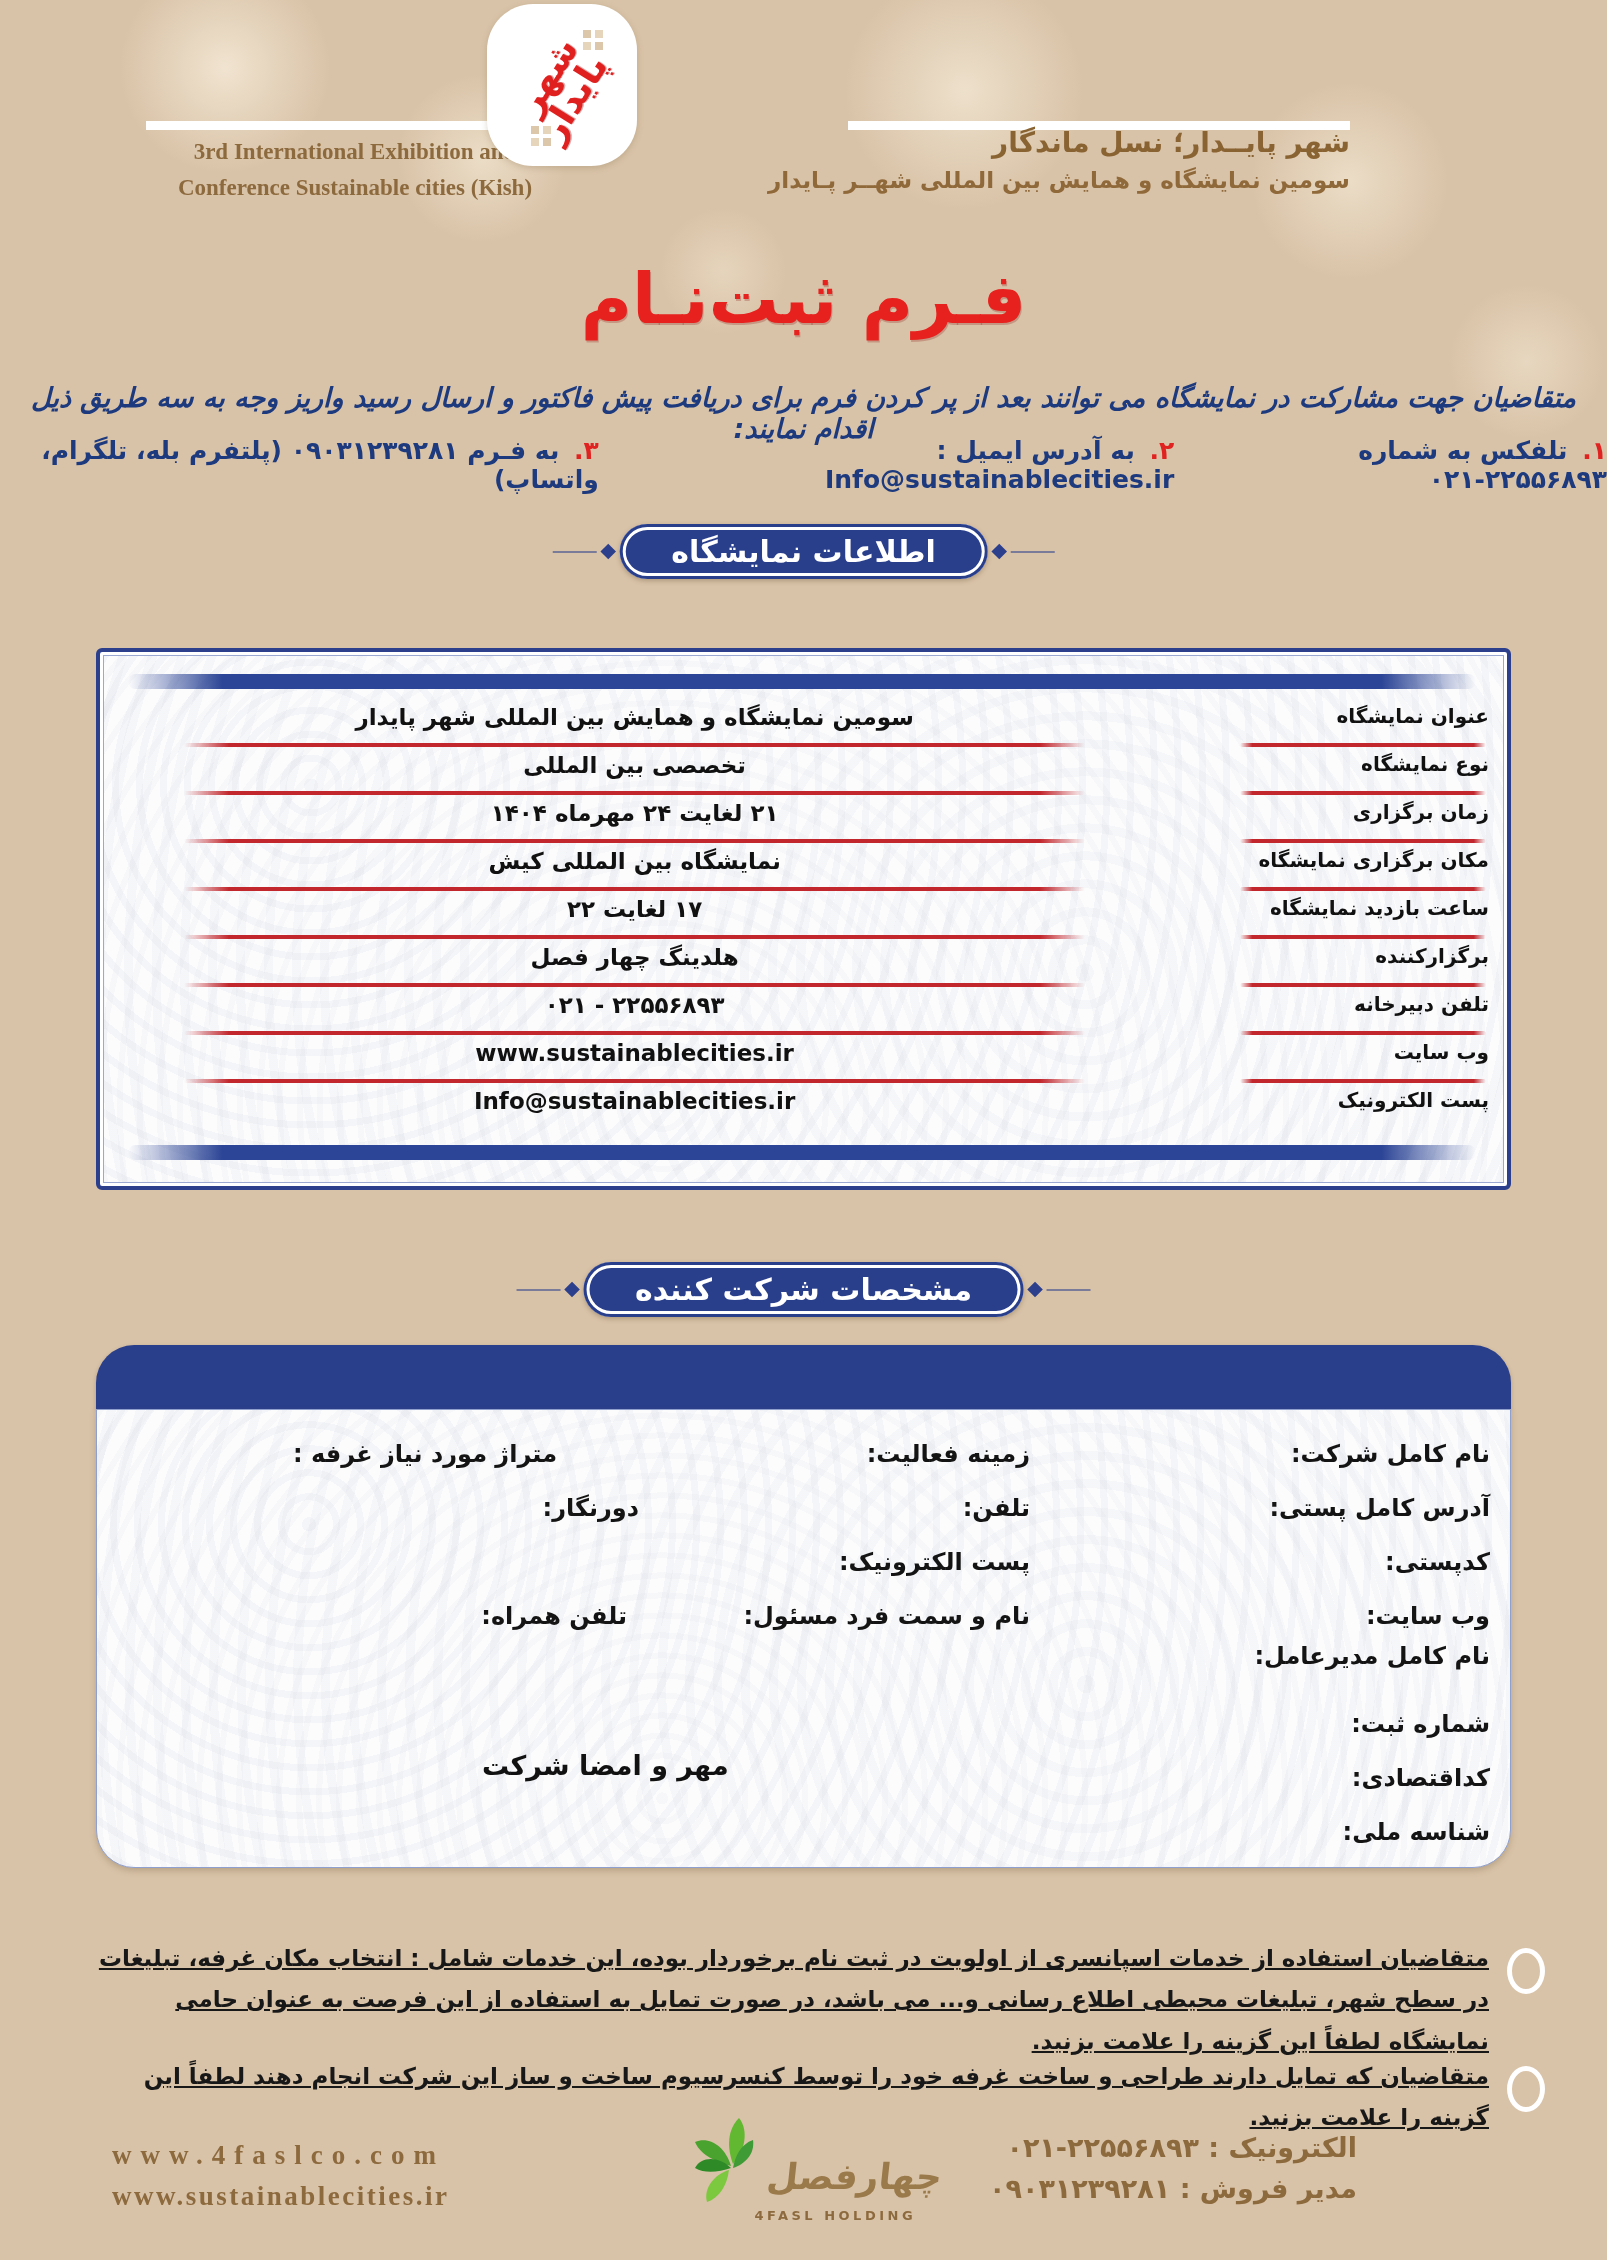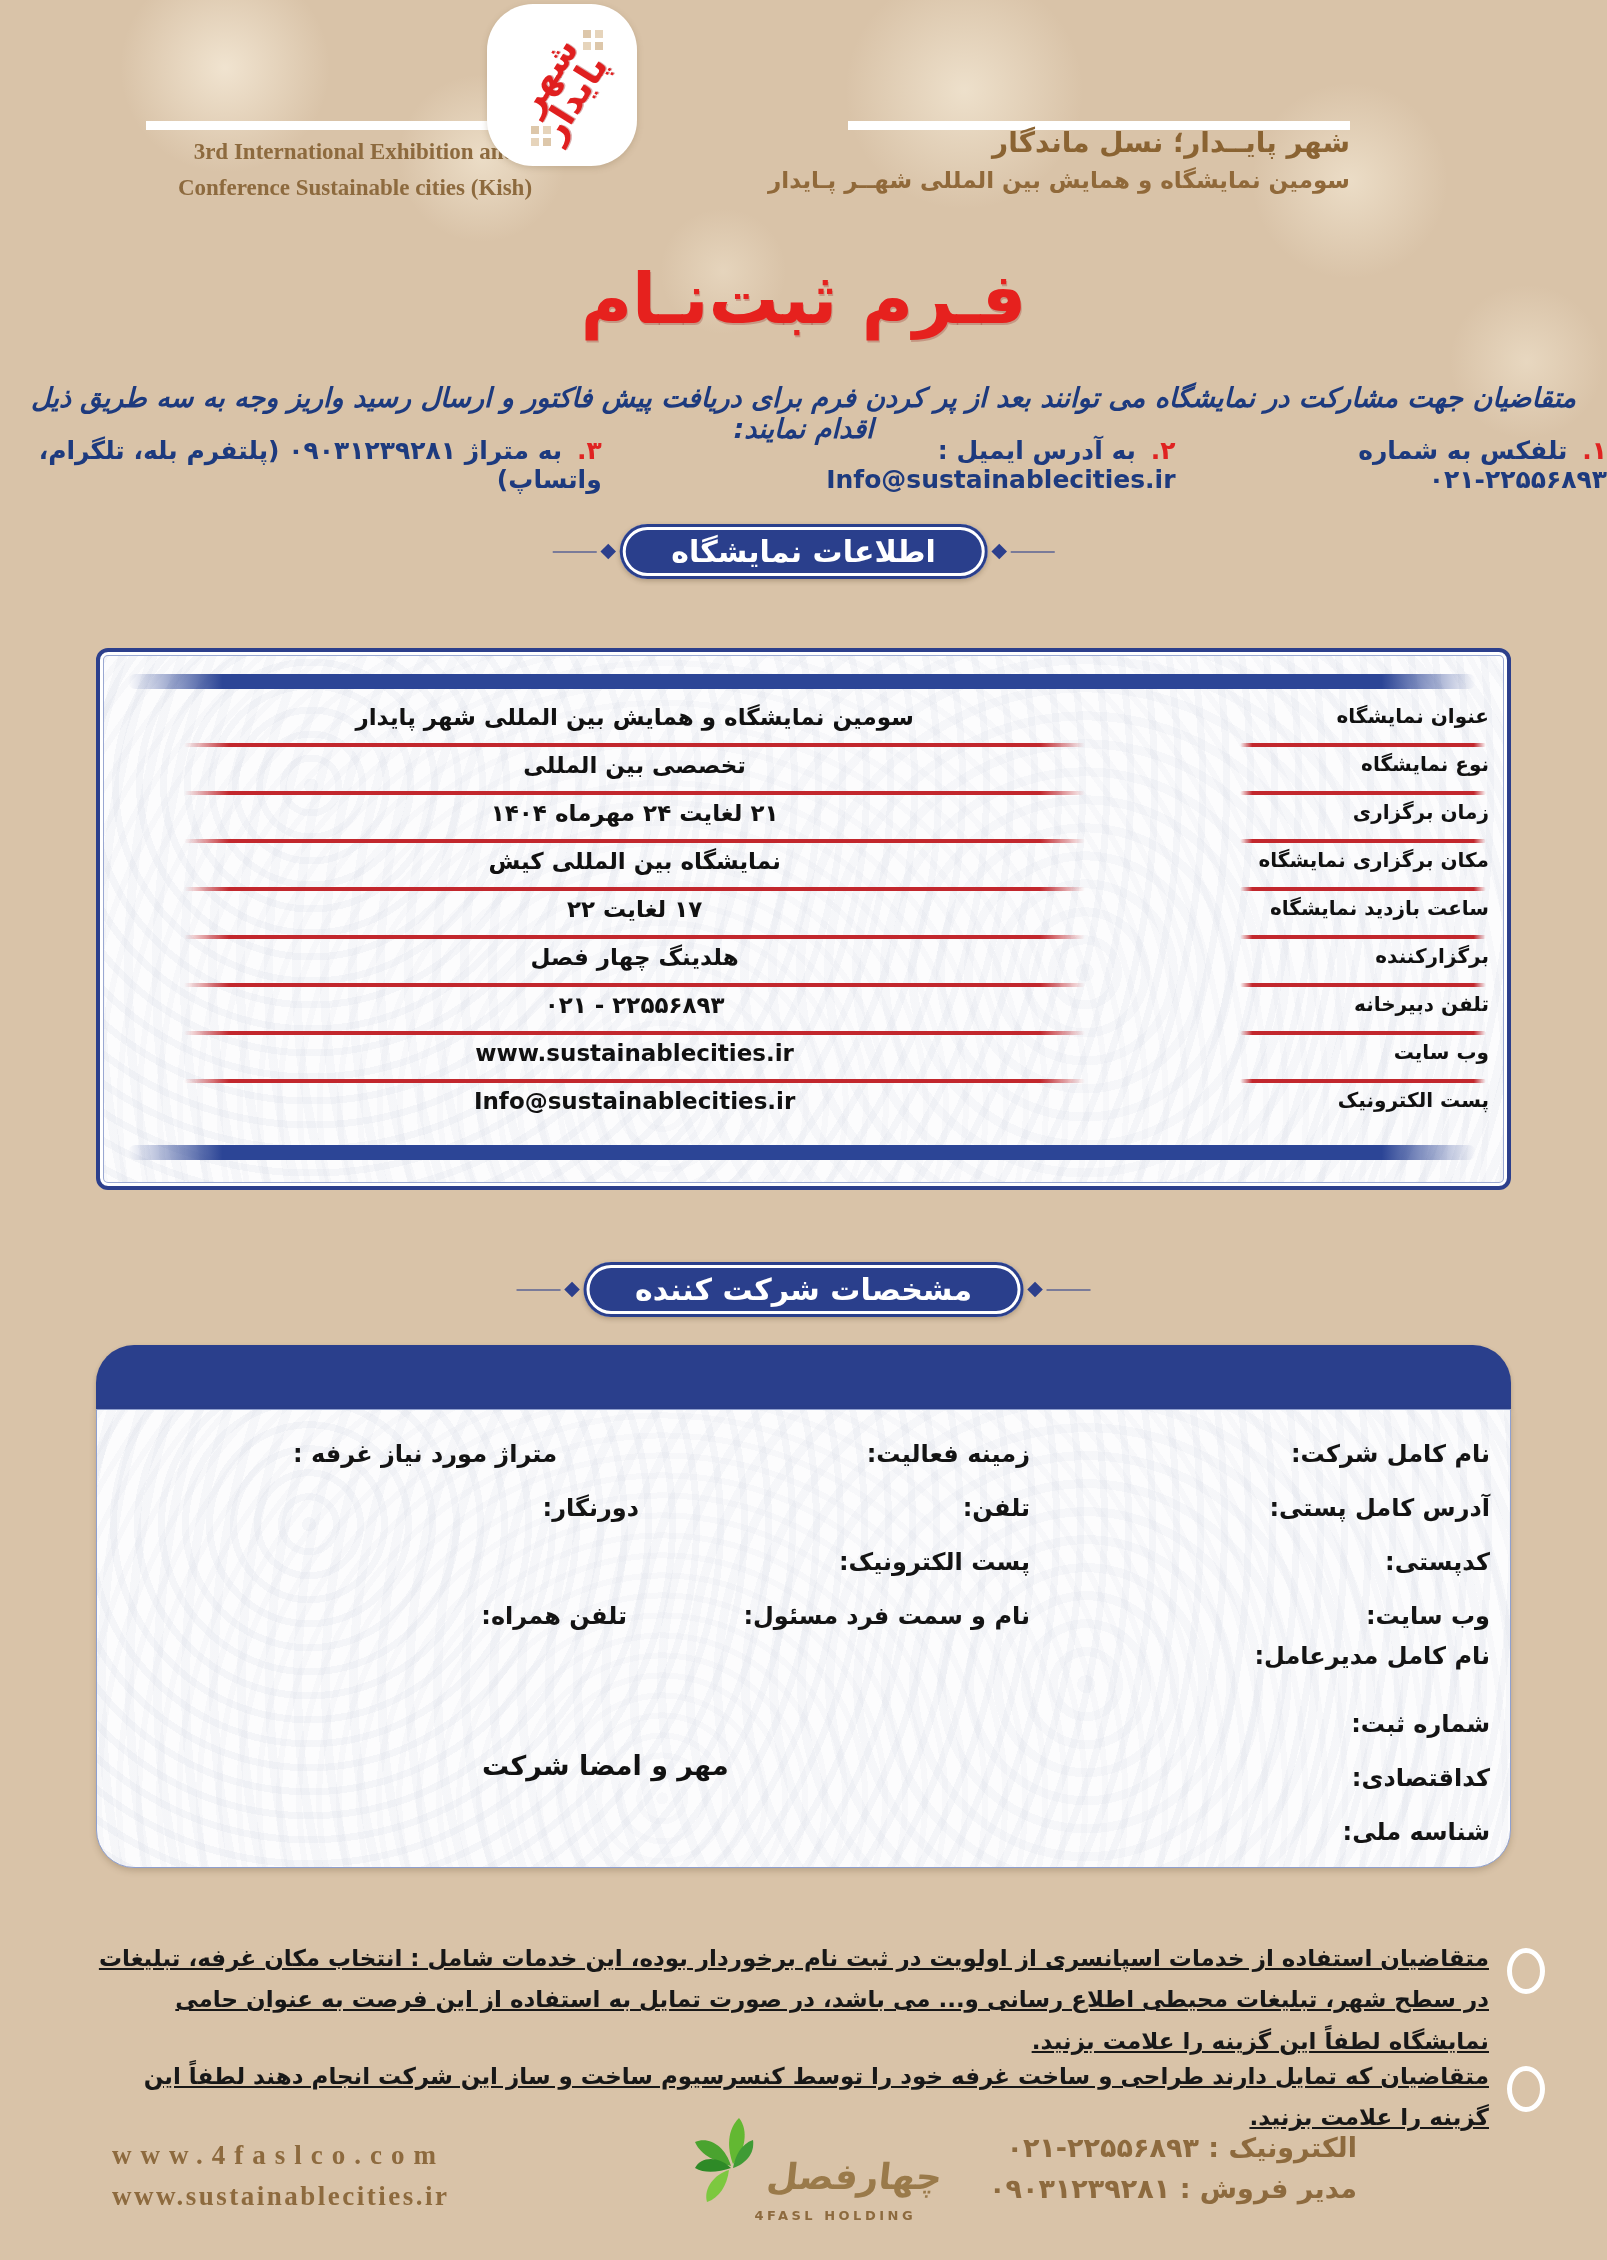--- a/index.html
+++ b/index.html
@@ -66,21 +66,21 @@
   
   .paper{
     background:
       repeating-radial-gradient(circle at 15% 25%, rgba(203,209,223,.16) 0 7px, rgba(0,0,0,0) 7px 24px),
       repeating-radial-gradient(circle at 70% 60%, rgba(203,209,223,.13) 0 9px, rgba(0,0,0,0) 9px 28px),
       repeating-radial-gradient(circle at 40% 85%, rgba(210,214,226,.12) 0 6px, rgba(0,0,0,0) 6px 20px),
       #fcfcfd;
   }
   .panel1{
     position:absolute;left:96px;top:648px;width:1415px;height:542px;
-    border:4px solid #2c3f8c;border-radius:12px;box-sizing:border-box;
+    border:4px solid #2c3f8c;border-radius:6px;box-sizing:border-box;
     box-shadow:inset 0 0 0 3px #fff, inset 0 0 0 4px #9aa8d2;
     overflow:hidden;
   }
   .bluebar{position:absolute;left:28px;width:1348px;height:15px;border-radius:8px;
     background:linear-gradient(90deg, rgba(44,69,150,0) 0%, #2c4596 7%, #2c4596 93%, rgba(44,69,150,0) 100%);}
   .bluebar.top{top:22px;}
   .bluebar.bottom{bottom:26px;}
   .t-rows{position:absolute;left:0;top:48px;width:100%;}
   .t-row{position:relative;height:48px;}
   .t-val{position:absolute;left:6%;width:64%;top:4px;text-align:center;
@@ -162,21 +162,21 @@
       <span>تلفکس به شماره</span>
       <span class="ltr">۰۲۱-۲۲۵۵۶۸۹۳</span>
     </span>
     <span>
       <span class="num">۲.</span>
       <span>به آدرس ایمیل :</span>
       <span class="ltr">Info@sustainablecities.ir</span>
     </span>
     <span>
       <span class="num">۳.</span>
-      <span>به متراژ</span>
+      <span>به فـرم</span>
       <span class="ltr">۰۹۰۳۱۲۳۹۲۸۱</span>
       <span>(پلتفرم بله، تلگرام، واتساپ)</span>
     </span>
   </div>
 
   <div class="badge-wrap b1">
     <i class="dash"></i>
     <i class="diamond"></i>
     <div class="pill">اطلاعات نمایشگاه</div>
     <i class="diamond"></i>

